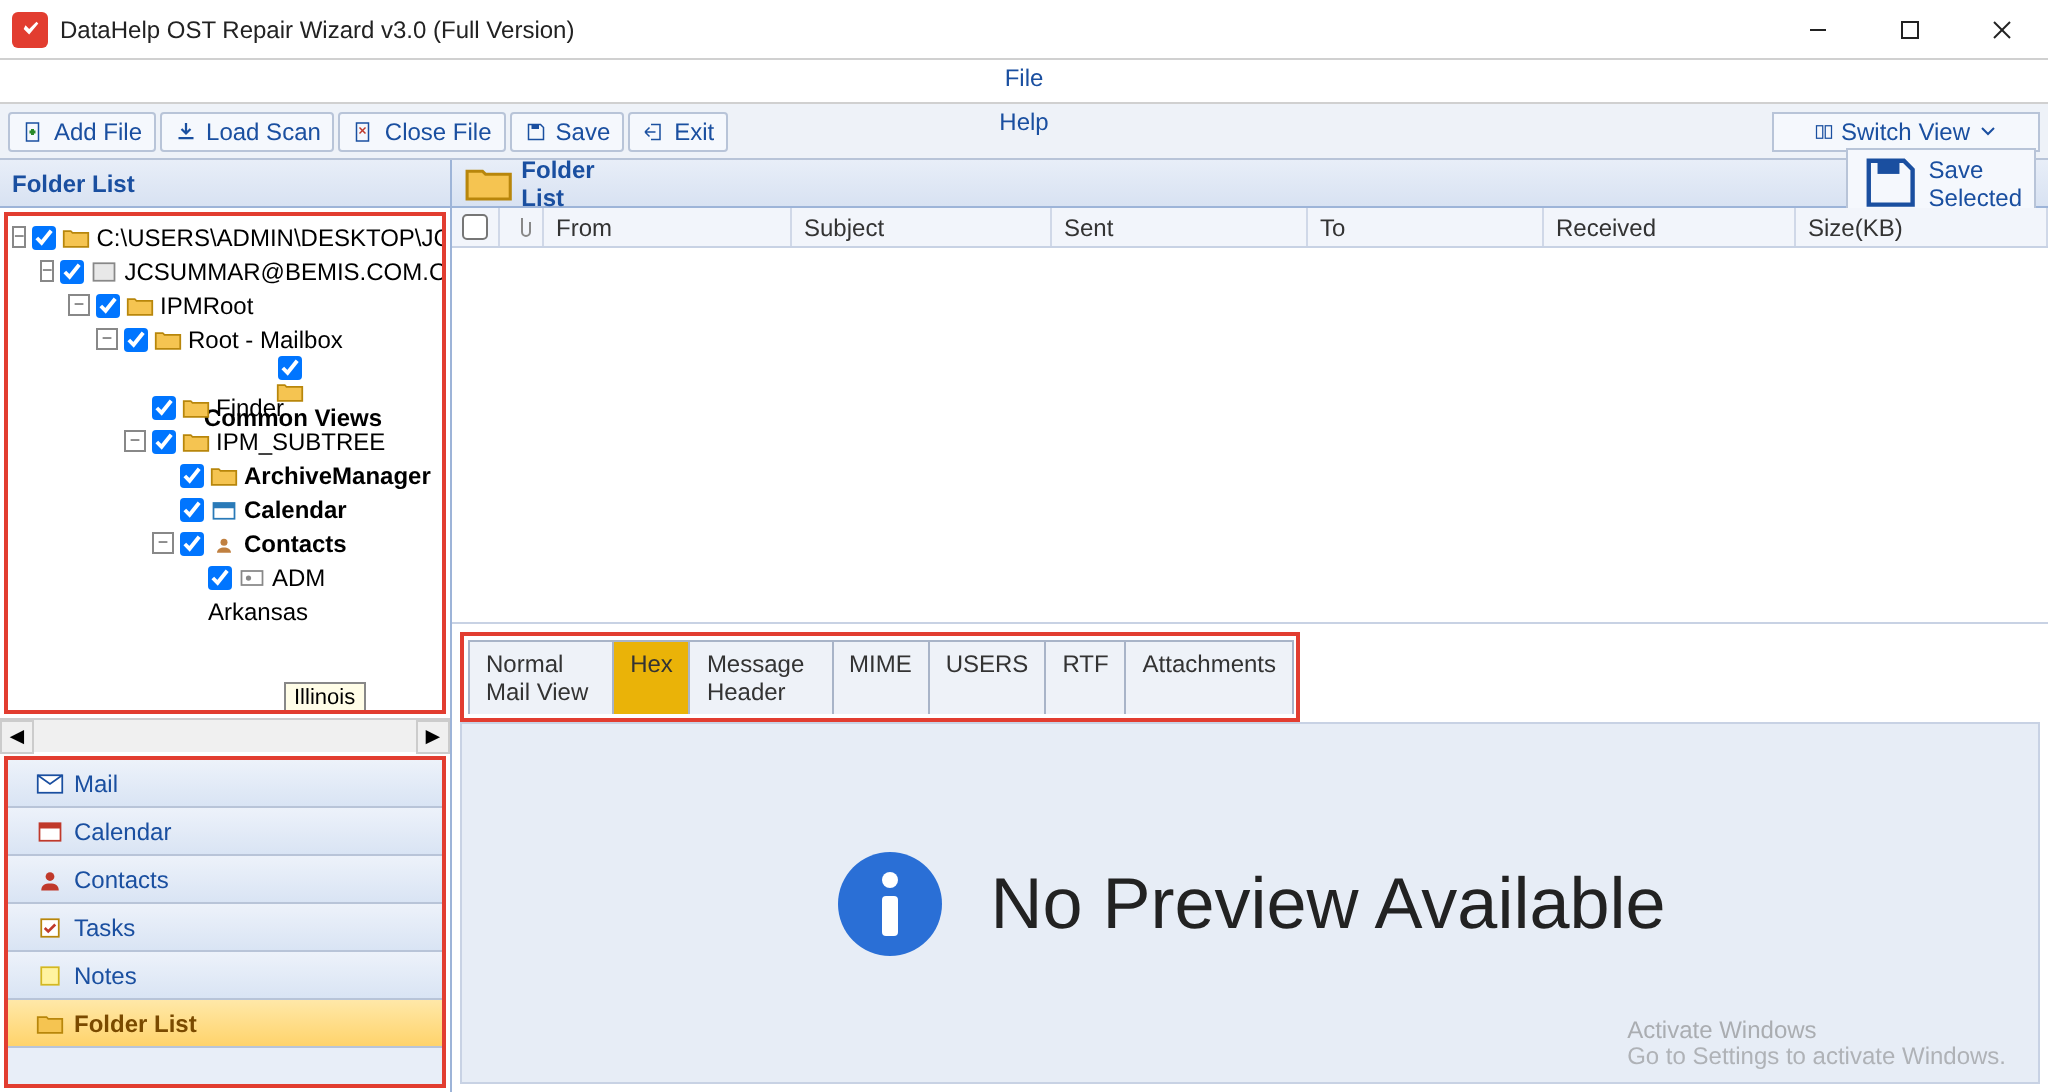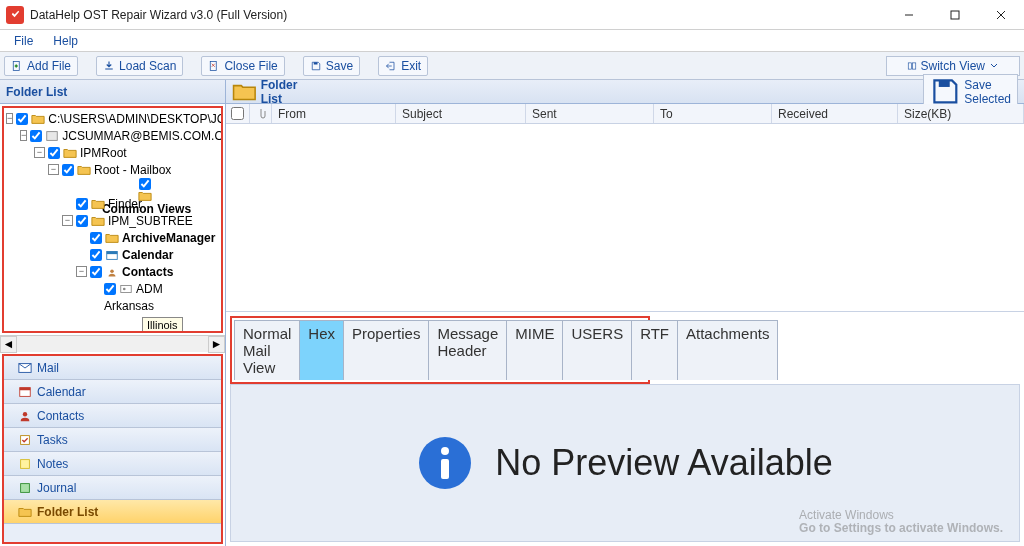--- a/index.html
+++ b/index.html
@@ -8,25 +8,25 @@
   
   .titlebar { height: 30px; display: flex; align-items: center; background: #fff; border-bottom: 1px solid #d0d0d0; }
   .app-icon { width: 18px; height: 18px; margin: 0 6px; background: #e23d30; border-radius: 3px; display:flex; align-items:center; justify-content:center; }
   .app-icon svg { width: 11px; height: 11px; fill: #fff; }
   .titlebar-title { flex: 1; color: #222; }
   .win-controls { display: flex; }
   .win-btn { width: 46px; height: 30px; display:flex; align-items:center; justify-content:center; }
   .win-btn svg { width: 10px; height: 10px; stroke: #222; stroke-width: 1; fill: none; }
 
   
-  .menubar { height: 22px; display:flex; align-items:center; padding: 0 6px; gap: 4px; border-bottom: 1px solid #d0d0d0; }
+  .menubar { height: 22px; display:flex; align-items:center; padding: 0 6px; gap: 4px; border-bottom: 1px solid #d0d0d0; flex-direction: column; }
   .menu-item { padding: 2px 8px; color: #1a4fa0; cursor: default; }
 
   
-  .toolbar { height: 28px; display:flex; align-items:center; gap: 18px; padding: 2px 4px; background: #eef2f8; border-bottom: 1px solid #b8c4d8; }
+  .toolbar { height: 28px; display:flex; align-items:center; gap: 2px; padding: 2px 4px; background: #eef2f8; border-bottom: 1px solid #b8c4d8; }
   .tool-btn { display:flex; align-items:center; gap:4px; padding: 2px 6px; border: 1px solid #b8c4d8; background:#f5f8fd; color:#1a4fa0; border-radius:2px; cursor:pointer; }
   .tool-btn svg { width:12px; height:12px; }
   .toolbar-spacer { flex:1; }
   .switch-view { display:flex; align-items:center; gap:4px; padding:2px 20px; border:1px solid #b8c4d8; background:#f5f8fd; color:#1a4fa0; }
   .switch-view svg { width:10px; height:10px; }
 
   
   .main { display:flex; height: calc(546px - 30px - 22px - 28px); }
   .left { width: 226px; display:flex; flex-direction:column; border-right: 1px solid #9db4d8; }
   .right { flex:1; display:flex; flex-direction:column; }
@@ -64,30 +64,30 @@
   
   .table-header { height:20px; display:flex; align-items:stretch; border-bottom:1px solid #c8d2e4; background:#f2f5fb; }
   .col { border-right:1px solid #d0d8e8; display:flex; align-items:center; padding:0 6px; color:#333; }
   .col.chk { width:24px; padding:0; justify-content:center; }
   .col.att { width:22px; padding:0; justify-content:center; }
   .table-body { flex:0 0 188px; background:#fff; border-bottom:1px solid #c8d2e4; }
 
   
   .tab-strip-wrap { border:2px solid #e23d30; margin:4px 4px 0 4px; padding:2px; width:420px; }
   .tab-strip { display:flex; }
-  .tab { border:1px solid #a8b4c8; border-bottom:none; padding:4px 8px; background:#eef2f8; color:#333; margin-right:-1px; cursor:pointer; font-size:15px; }
+  .tab { border:1px solid #a8b4c8; border-bottom:none; padding:4px 8px; background:#eef2f8; color:#333; margin-right:-1px; cursor:pointer; font-size:12px; }
   .tab.first { }
-  .tab.active { background:#7dd3fc; }
+  .tab.active { background:#eab308; }
 
   
   .preview { flex:1; background:#e7edf6; border:1px solid #c8d2e4; margin:0 4px 4px 4px; display:flex; align-items:center; justify-content:center; gap:22px; position:relative; }
   .info-circle { width:56px; height:56px; }
   .preview-text { font-size:36px; color:#222; }
   .watermark { position:absolute; right:16px; bottom:6px; color:rgba(120,120,120,0.55); font-size:18px; text-align:left; line-height:1.1; }
-  .watermark .sub { font-size:12px; color:rgba(120,120,120,0.5);font-weight:bold; }
+  .watermark .sub { font-size:12px; color:rgba(120,120,120,0.5); }
 </style>
 </head>
 <body>
 
 <div class="titlebar">
   <div class="app-icon">
     <svg viewBox="0 0 24 24">
         <path d="M4 12l6 6L20 6l-2-2-8 8-4-4z"></path>
       </svg>
   </div>
@@ -301,26 +301,20 @@
             <rect x="3" y="2" width="10" height="10" fill="#fff" stroke="#b8860b"></rect>
             <path d="M5 7l2 2 4-4" fill="none" stroke="#c0392b" stroke-width="1.5"></path>
           </svg>
         <span>Tasks</span>
       </div>
       <div class="nav-item">
         <svg viewBox="0 0 16 14">
             <rect x="3" y="2" width="10" height="10" fill="#fff3a0" stroke="#d4b820"></rect>
           </svg>
         <span>Notes</span>
-      </div>
-      <div class="nav-item">
-        <svg viewBox="0 0 16 14">
-            <rect x="3" y="2" width="10" height="10" fill="#a8e0a8" stroke="#2a8a2a"></rect>
-          </svg>
-        <span>Journal</span>
       </div>
       <div class="nav-item selected">
         <svg viewBox="0 0 16 14">
             <path d="M1 3h5l1 1h8v8H1z" fill="#f5c451" stroke="#b8860b"></path>
           </svg>
         <span>Folder List</span>
       </div>
       <div class="nav-foot"></div>
     </div>
   </div>
@@ -358,21 +352,20 @@
       <div class="col" style="width:118px;">To</div>
       <div class="col" style="width:126px;">Received</div>
       <div class="col" style="flex:1;">Size(KB)</div>
     </div>
     <div class="table-body"></div>
 
     <div class="tab-strip-wrap">
       <div class="tab-strip">
         <div class="tab first">Normal Mail View</div>
         <div class="tab active">Hex</div>
-        <div class="tab">Properties</div>
         <div class="tab">Message Header</div>
         <div class="tab">MIME</div>
         <div class="tab">USERS</div>
         <div class="tab">RTF</div>
         <div class="tab">Attachments</div>
       </div>
     </div>
 
     <div class="preview">
       <svg class="info-circle" viewBox="0 0 56 56">

